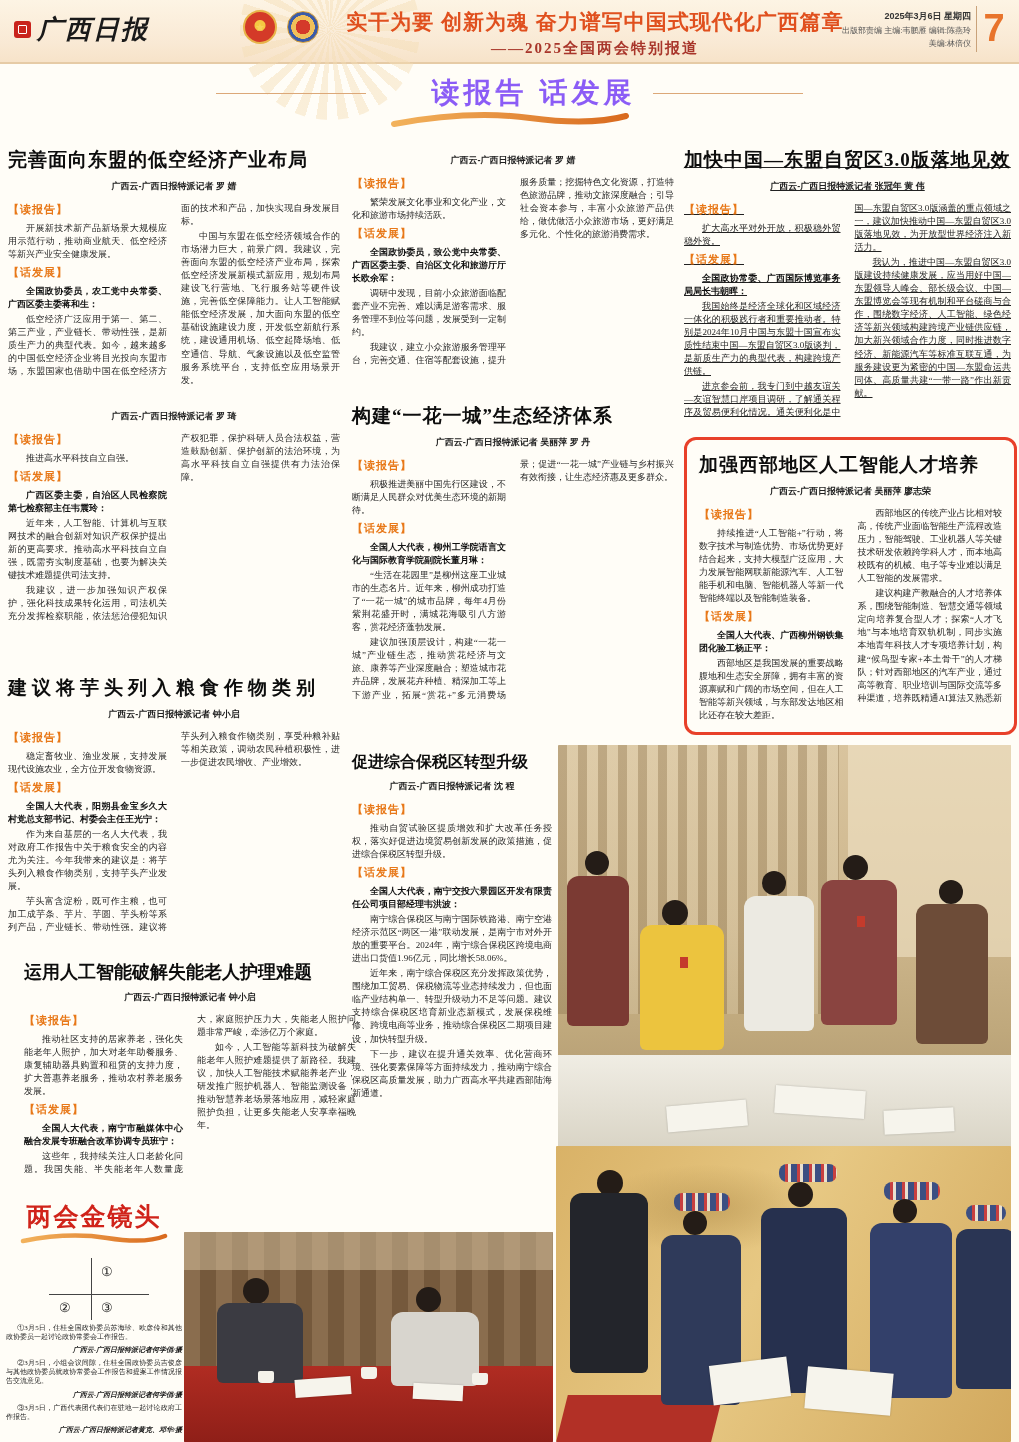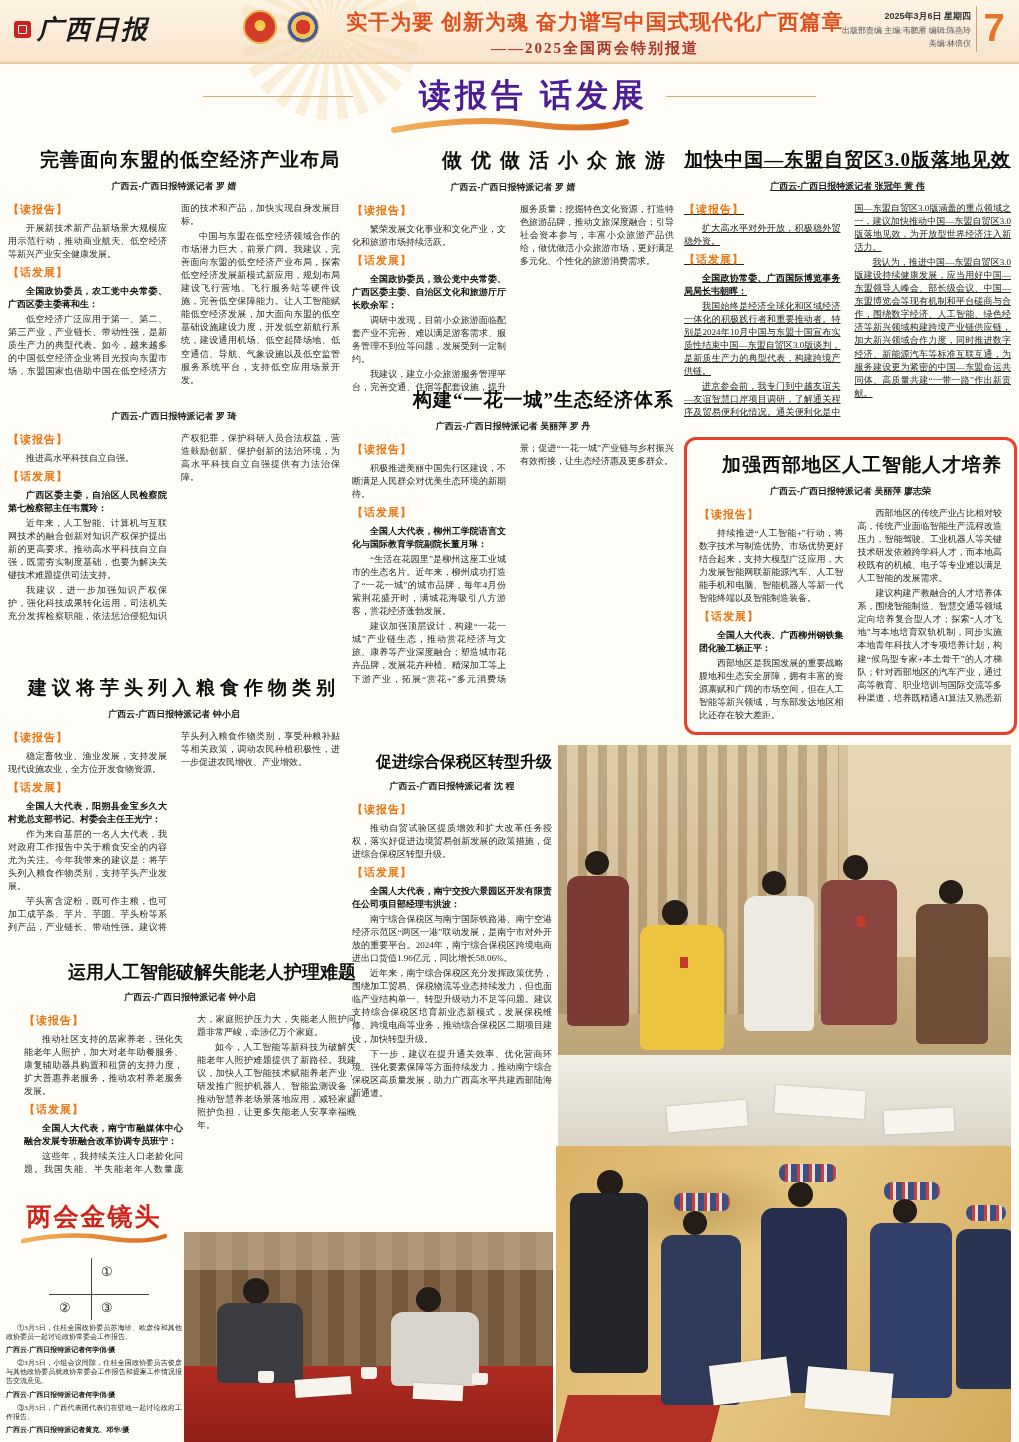--- a/index.html
+++ b/index.html
@@ -27,26 +27,26 @@
   .subheadline{font-size:15px;font-weight:bold;color:#a8352a;margin-top:3px;letter-spacing:2px;}
   .head-right{position:absolute;right:48px;top:10px;text-align:right;font-family:"Liberation Sans","DejaVu Sans",sans-serif;}
   .hr-line1{font-size:9px;font-weight:bold;color:#333;}
   .hr-line2,.hr-line3{font-size:8px;color:#555;margin-top:2px;}
   .pageno{position:absolute;right:8px;top:6px;width:34px;text-align:center;font-size:38px;font-weight:bold;
           color:#e8742c;font-family:"Liberation Sans","DejaVu Sans",sans-serif;border-left:1px solid #c9a27a;line-height:1.2;}
   
   .banner{position:absolute;left:0;top:74px;width:1019px;text-align:center;}
   .banner .b-row{display:flex;align-items:center;justify-content:center;gap:18px;}
   .b-line{width:150px;height:1px;background:#dca878;}
-  .b-title{font-size:32px;font-weight:bold;color:#4c1d95;letter-spacing:4px;
+  .b-title{font-size:28px;font-weight:bold;color:#8b5cf6;letter-spacing:4px;
            font-family:"Liberation Sans","DejaVu Sans",sans-serif;margin-left:48px;}
   .b-swoosh{margin-top:-4px;}
   
   .article{position:absolute;}
-  .a-title{margin:0;text-align:right;font-weight:bold;color:#0d0d0d;font-size:19px;letter-spacing:1px;}
+  .a-title{margin:0;text-align:left;font-weight:bold;color:#0d0d0d;font-size:19px;letter-spacing:1px;}
   .a-byline{text-align:center;font-size:9px;font-weight:bold;color:#222;margin-top:7px;
             font-family:"Liberation Sans","DejaVu Sans",sans-serif;}
   .a-body{margin-top:9px;font-size:9px;line-height:1.45;text-align:justify;color:#262626;overflow:hidden;}
   .cols{column-count:2;column-gap:14px;column-fill:auto;}
   .a-body p{margin:0 0 2px;text-indent:2em;}
   .marker{font-family:"Liberation Sans","DejaVu Sans",sans-serif;font-weight:bold;color:#e87818;
           font-size:11px;margin:4px 0 4px;letter-spacing:1px;}
   .marker:first-child{margin-top:0;}
   .speaker{font-weight:bold;color:#111;}
   .boxed{border:3px solid #e8402a;border-radius:12px;padding:12px 12px 8px;background:#fffdf7;}
@@ -58,21 +58,21 @@
   .paper{position:absolute;background:#f6f4ec;box-shadow:0 0 2px rgba(0,0,0,.25);}
   
   .pm-title{font-size:25px;font-weight:bold;color:#d0231a;letter-spacing:2px;text-align:center;
             font-family:Liberation Mono, monospace;}
   .photo-map{position:relative;width:150px;height:62px;margin:8px auto 4px;}
   .pm-v{position:absolute;left:72px;top:0;width:1px;height:62px;background:#444;}
   .pm-h{position:absolute;left:30px;top:36px;width:100px;height:1px;background:#444;}
   .pm-n{position:absolute;font-size:13px;color:#222;}
   .captions{font-size:7px;line-height:1.3;text-align:justify;color:#1c1c1c;}
   .captions p{margin:0 0 4px;text-indent:1.6em;}
-  .credit{font-weight:bold;text-align:left;text-indent:0 !important;}
+  .credit{font-weight:bold;text-align:right;text-indent:0 !important;font-style:italic;}
 </style>
 </head>
 <body>
 
 <div id="page">
 
   <div class="header">
     <div class="burst"></div>
     <div class="masthead">
       <span class="seal"></span>
@@ -120,21 +120,20 @@
       <div class="marker">【读报告】</div>
       <p>开展新技术新产品新场景大规模应用示范行动，推动商业航天、低空经济等新兴产业安全健康发展。</p>
       <div class="marker">【话发展】</div>
       <p class="speaker">全国政协委员，农工党中央常委、广西区委主委蒋和生：</p>
       <p>低空经济广泛应用于第一、第二、第三产业，产业链长、带动性强，是新质生产力的典型代表。如今，越来越多的中国低空经济企业将目光投向东盟市场，东盟国家也借助中国在低空经济方面的技术和产品，加快实现自身发展目标。</p>
       <p>中国与东盟在低空经济领域合作的市场潜力巨大，前景广阔。我建议，完善面向东盟的低空经济产业布局，探索低空经济发展新模式新应用，规划布局建设飞行营地、飞行服务站等硬件设施，完善低空保障能力。让人工智能赋能低空经济发展，加大面向东盟的低空基础设施建设力度，开发低空新航行系统，建设通用机场、低空起降场地、低空通信、导航、气象设施以及低空监管服务系统平台，支持低空应用场景开发。</p>
     </div>
   </div>
 
   <div class="article" style="left:352px;top:147px;width:322px;">
-    <h2 class="a-title" style="letter-spacing:9px;font-size:20px;">做优做活小众旅游</h2>
     <div class="a-byline">广西云-广西日报特派记者 罗 婧</div>
     <div class="a-body cols" style="height:196px;">
       <div class="marker">【读报告】</div>
       <p>繁荣发展文化事业和文化产业，文化和旅游市场持续活跃。</p>
       <div class="marker">【话发展】</div>
       <p class="speaker">全国政协委员，致公党中央常委、广西区委主委、自治区文化和旅游厅厅长欧余军：</p>
       <p>调研中发现，目前小众旅游面临配套产业不完善、难以满足游客需求、服务管理不到位等问题，发展受到一定制约。</p>
       <p>我建议，建立小众旅游服务管理平台，完善交通、住宿等配套设施，提升服务质量；挖掘特色文化资源，打造特色旅游品牌，推动文旅深度融合；引导社会资本参与，丰富小众旅游产品供给，做优做活小众旅游市场，更好满足多元化、个性化的旅游消费需求。</p>
     </div>
   </div>
@@ -158,21 +157,21 @@
     <div class="a-body cols" style="height:200px;">
       <div class="marker">【读报告】</div>
       <p>推进高水平科技自立自强。</p>
       <div class="marker">【话发展】</div>
       <p class="speaker">广西区委主委，自治区人民检察院第七检察部主任韦震玲：</p>
       <p>近年来，人工智能、计算机与互联网技术的融合创新对知识产权保护提出新的更高要求。推动高水平科技自立自强，既需夯实制度基础，也要为解决关键技术难题提供司法支持。</p>
       <p>我建议，进一步加强知识产权保护，强化科技成果转化运用，司法机关充分发挥检察职能，依法惩治侵犯知识产权犯罪，保护科研人员合法权益，营造鼓励创新、保护创新的法治环境，为高水平科技自立自强提供有力法治保障。</p>
     </div>
   </div>
 
-  <div class="article" style="left:352px;top:387px;width:322px;">
+  <div class="article" style="left:352px;top:403px;width:322px;">
     <h2 class="a-title">构建“一花一城”生态经济体系</h2>
     <div class="a-byline">广西云-广西日报特派记者 吴丽萍 罗 丹</div>
     <div class="a-body cols" style="height:262px;">
       <div class="marker">【读报告】</div>
       <p>积极推进美丽中国先行区建设，不断满足人民群众对优美生态环境的新期待。</p>
       <div class="marker">【话发展】</div>
       <p class="speaker">全国人大代表，柳州工学院语言文化与国际教育学院副院长董月琳：</p>
       <p>“生活在花园里”是柳州这座工业城市的生态名片。近年来，柳州成功打造了“一花一城”的城市品牌，每年4月份紫荆花盛开时，满城花海吸引八方游客，赏花经济蓬勃发展。</p>
       <p>建议加强顶层设计，构建“一花一城”产业链生态，推动赏花经济与文旅、康养等产业深度融合；塑造城市花卉品牌，发展花卉种植、精深加工等上下游产业，拓展“赏花+”多元消费场景；促进“一花一城”产业链与乡村振兴有效衔接，让生态经济惠及更多群众。</p>
     </div>

